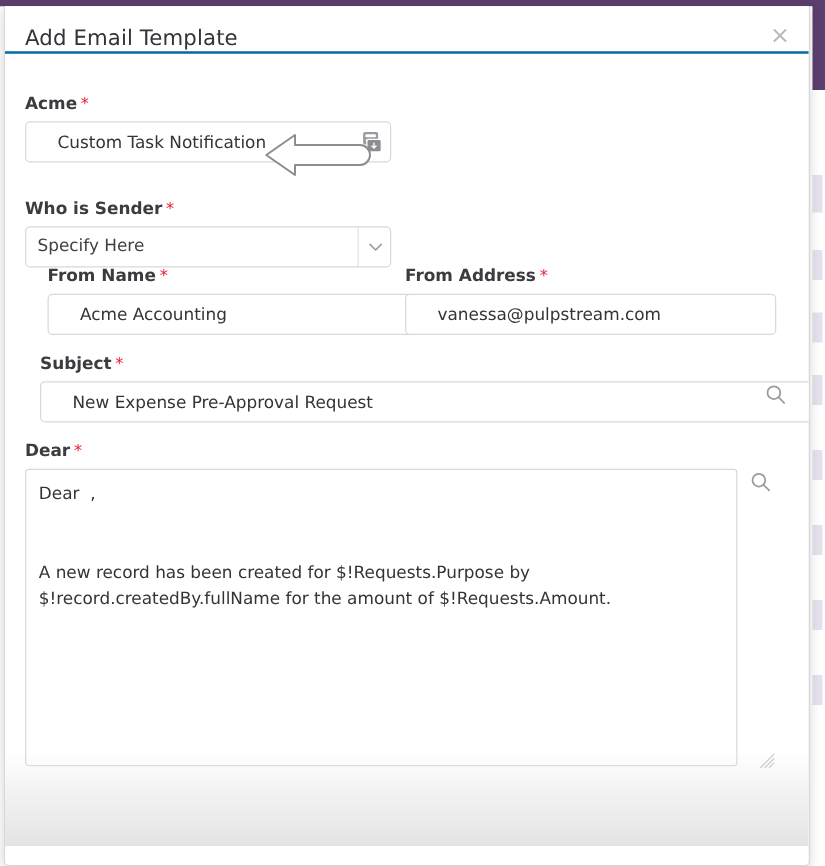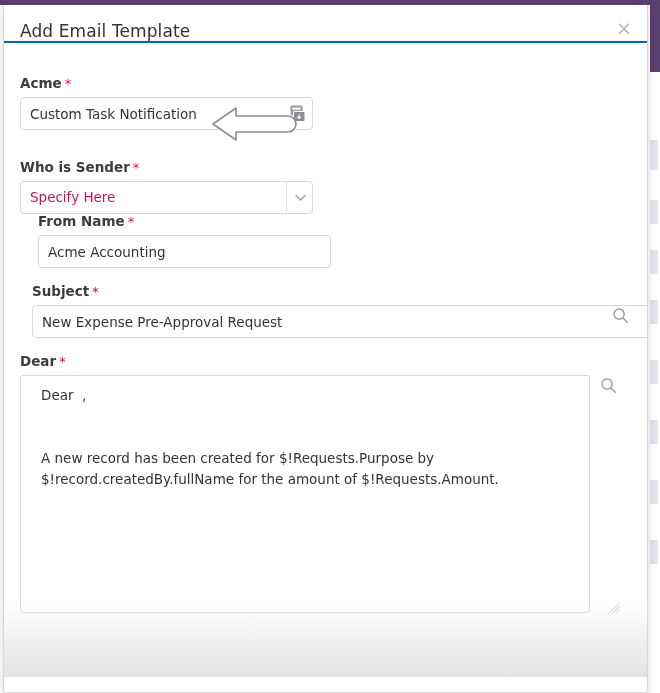--- a/index.html
+++ b/index.html
@@ -97,36 +97,36 @@
   }
 
   .txt-input {
     display: block;
     height: 33px;
     border: 1px solid #d9d9dd;
     border-radius: 4px;
     background: #fff;
     font-size: 13.5px;
     color: #333338;
-    padding: 0 9px;
+    padding: 0 25px;
     font-family: "DejaVu Sans", "Liberation Sans", sans-serif;
     outline: none;
     width: 100%;
   }
   .txt-input::placeholder { color: #8b8b90; }
 
   
   .select-wrap { position: relative; width: 293px; }
   .select-box {
     height: 33px;
     border: 1px solid #d9d9dd;
     border-radius: 4px;
     background: #fff;
     font-size: 13.5px;
-    color: #be185d;
+    color: #404040;
     line-height: 31px;
     padding: 0 9px;
     cursor: pointer;
   }
   .select-arrow {
     position: absolute;
     right: 0; top: 0;
     width: 27px; height: 33px;
     border-left: 1px solid #e2e2e5;
     cursor: pointer;
@@ -148,21 +148,21 @@
   
   .body-area {
     width: 570px;
     height: 238px;
     border: 1px solid #d9d9dd;
     border-radius: 3px;
     background: #fff;
     font-size: 13.5px;
     color: #333338;
     line-height: 21px;
-    padding: 9px 20px;
+    padding: 9px 10px;
     resize: none;
     font-family: "DejaVu Sans", "Liberation Sans", sans-serif;
     outline: none;
     overflow: hidden;
     white-space: pre-wrap;
   }
   .resize-grip {
     position: absolute;
     right: 2px; bottom: 2px;
     width: 13px; height: 13px;
@@ -243,20 +243,26 @@
       </div>
     </div>
 
     <div class="field-group" style="left:16px; top:170px; width:293px;margin-left:18px;">
       <label class="field-label">
         <span>From Name</span><span class="req">*</span>
       </label>
       <input class="txt-input" type="text" value="Acme Accounting" style="">
     </div>
 
+    <div class="field-group" style="left:320px; top:170px; width:297px;">
+      <label class="field-label">
+        <span>From Address</span><span class="req">*</span>
+      </label>
+      <input class="txt-input" type="text" value="vanessa@pulpstream.com" style="">
+    </div>
 
     <div class="field-group" style="left:28px; top:240px; width:601px;">
       <label class="field-label">
         <span>Subject</span><span class="req">*</span>
       </label>
       <input class="txt-input" type="text" style="width: 658px;" value="New Expense Pre-Approval Request">
       <span class="magnifier" style="left:580px; top:24px;">
         <svg width="17" height="17" viewBox="0 0 17 17">
           <circle cx="7.1" cy="7.1" r="5.1" stroke="#9a9aa0" stroke-width="1.4" fill="none"></circle>
           <line x1="10.9" y1="10.9" x2="15.3" y2="15.3" stroke="#9a9aa0" stroke-width="1.4" stroke-linecap="round"></line>

